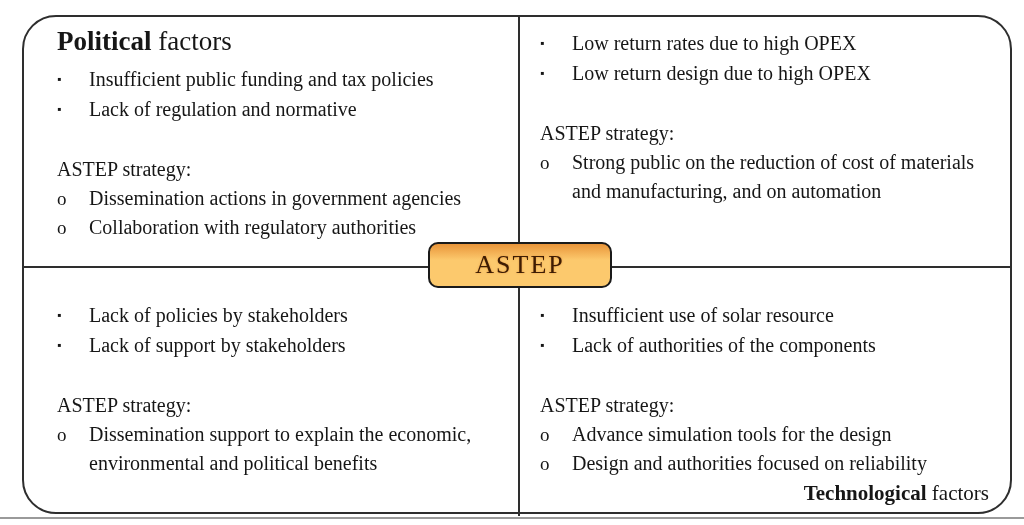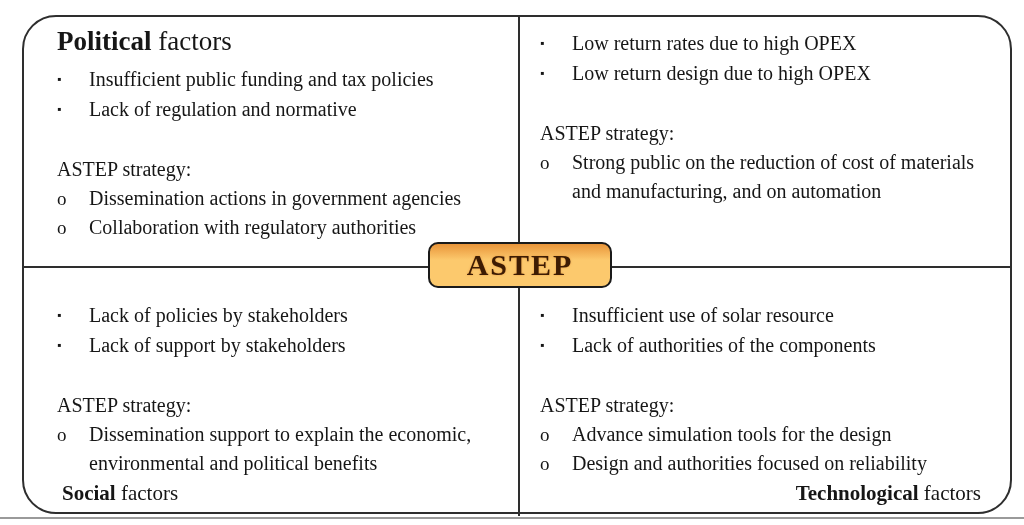--- a/index.html
+++ b/index.html
@@ -54,22 +54,22 @@
     width: 184px; height: 46px;
     border: 2px solid #1a1a1a;
     border-radius: 10px;
     box-sizing: border-box;
     display: flex;
     align-items: center;
     justify-content: center;
     z-index: 5;
   }
   .astep-box span {
-    font-size: 30px;
-    font-weight: bold;
+    font-size: 26px;
+    font-weight: normal;
     letter-spacing: 2px;
     color: #3d1c03;
     text-shadow: 0 0 2px rgba(201,106,31,0.55);
   }
 
   
   .quad {
     position: absolute;
     font-size: 20px;
     line-height: 30px;
@@ -109,21 +109,21 @@
 
   .qfooter {
     position: absolute;
     bottom: 0;
     font-size: 21px;
     line-height: 27px;
     white-space: nowrap;
   }
   .qfooter b { font-weight: bold; }
   .qfooter.left  { left: 5px; }
-  .qfooter.right { right: 14px; text-align: right; }
+  .qfooter.right { right: 6px; text-align: right; }
 </style>
 </head>
 <body>
 
 <div class="canvas">
 
   <div class="frame"></div>
   <div class="v-divider"></div>
   <div class="h-divider"></div>
   <div class="bottom-rule"></div>
@@ -184,21 +184,20 @@
         <span class="t">Lack of support by stakeholders</span>
       </li>
     </ul>
     <div class="strategy-label">ASTEP strategy:</div>
     <ul class="blist strategies">
       <li class="row">
         <span class="m ci">o</span>
         <span class="t">Dissemination support to explain the economic, environmental and political benefits</span>
       </li>
     </ul>
-    <div class="qfooter left"><b>Social</b><span> factors</span></div>
   </section>
 
   <section class="quad br">
     <ul class="blist issues">
       <li class="row">
         <span class="m sq">▪</span>
         <span class="t">Insufficient use of solar resource</span>
       </li>
       <li class="row">
         <span class="m sq">▪</span>

